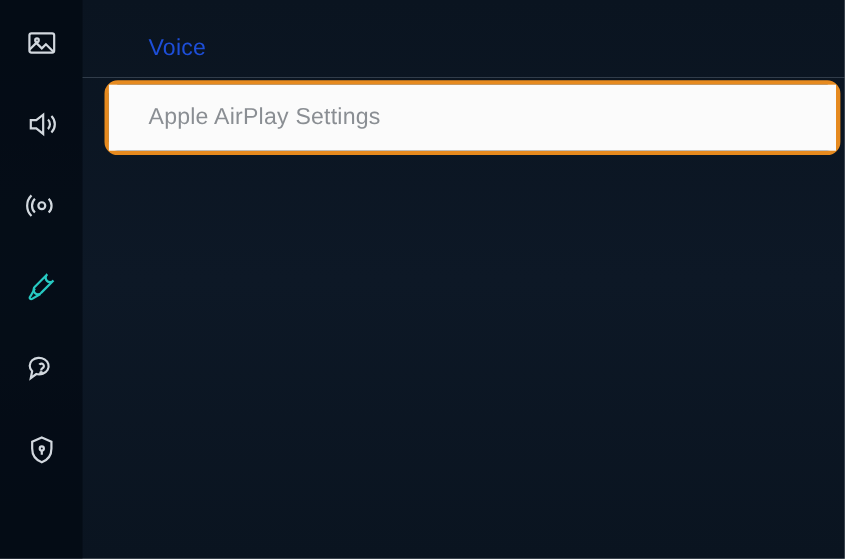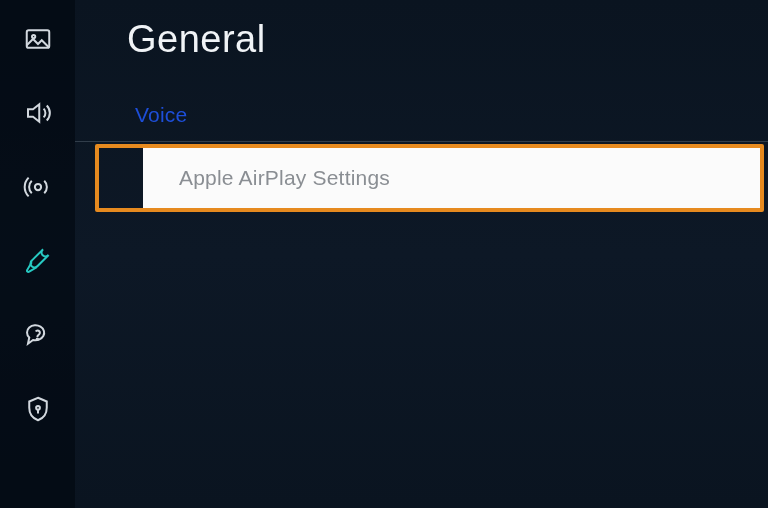--- a/index.html
+++ b/index.html
@@ -80,23 +80,22 @@
       border-bottom: none;
       margin-left: 24px;
       margin-right: 8px;
       padding-left: 36px;
       padding-top: 18px;
       padding-bottom: 18px;
     }
     .highlight-wrap {
       position: relative;
       border: 4px solid #e68a1f;
-      border-radius: 2px;
+      border-radius: 12px;
       margin: 2px 4px 2px 20px;
-      padding-left: 44px;
     }
     .highlight-wrap .menu-item.selected {
       margin: 0;
     }
   </style>
 </head>
 <body>
 
 <div class="sidebar">
   <div class="sidebar-icon">
@@ -137,21 +136,20 @@
   <div class="sidebar-icon">
     <svg viewBox="0 0 24 24">
         <path d="M12 3 l7 3 v5 c0 5 -3 8.5 -7 10 c-4 -1.5 -7 -5 -7 -10 V6 Z"></path>
         <circle cx="12" cy="11" r="1.5"></circle>
         <path d="M12 12.5 v3"></path>
       </svg>
   </div>
 </div>
 
 <div class="main">
-  <h1 class="page-title">General</h1>
 
   <div class="menu-list">
     <div class="menu-item">Voice</div>
 
     <div class="highlight-wrap">
       <div class="menu-item selected">Apple AirPlay Settings</div>
     </div>
 
   </div>
 </div>

